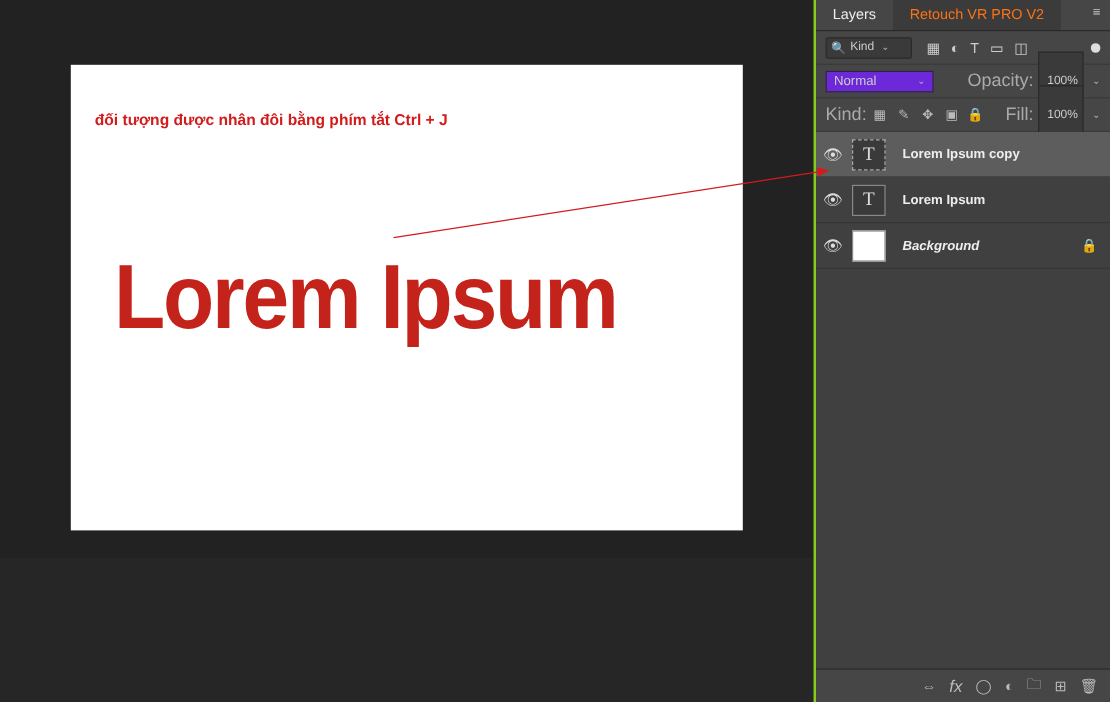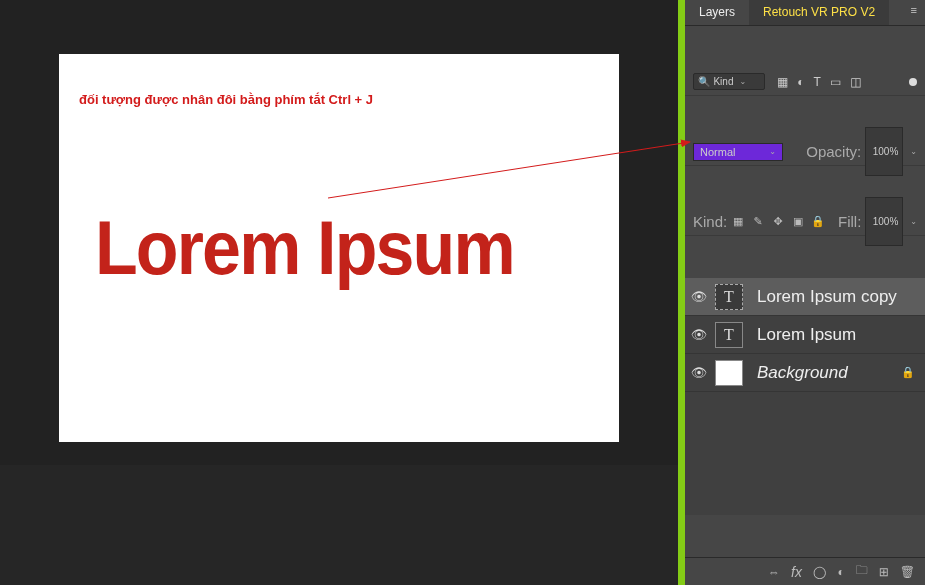--- a/index.html
+++ b/index.html
@@ -5,25 +5,25 @@
 * { margin: 0; padding: 0; box-sizing: border-box; font-family: "Segoe UI", Tahoma, sans-serif; }
 body { background: #262626; width: 925px; height: 585px; overflow: hidden; position: relative; }
 
 .workspace { position: absolute; left: 0; top: 0; width: 678px; height: 465px; background: #222; display: flex; align-items: center; justify-content: center; }
 .canvas { width: 560px; height: 388px; background: #fff; position: relative; margin-top: 30px; }
 .annotation { position: absolute; top: 38px; left: 20px; color: #d31b1b; font-size: 13px; font-weight: bold; }
 .big-text { position: absolute; left: 36px; top: 150px; font-size: 76px; font-weight: 800; letter-spacing: -2px; color: #c3231a; font-family: Impact, "Arial Black", sans-serif; transform: scaleX(0.92); transform-origin: left; }
 
 .arrow-svg { position: absolute; top: 90px; left: 0; width: 720px; height: 120px; pointer-events: none; z-index: 5; }
 
-.panel { position: absolute; right: 0; top: 0; width: 247px; height: 585px; background: #464646; border-left: 7px solid #84cc16; color: #ccc; font-size: 11px; display: flex; flex-direction: column; gap: 42px; }
+.panel { position: absolute; right: 0; top: 0; width: 247px; height: 585px; background: #464646; border-left: 2px solid #84cc16; color: #ccc; font-size: 11px; display: flex; flex-direction: column; }
 .panel-tabs { display: flex; height: 26px; border-bottom: 1px solid #2a2a2a; }
 .panel-tab { padding: 5px 14px; color: #999; cursor: pointer; font-size: 12px;}
 .panel-tab.active { background: #464646; color: #eee; border-bottom: none; position: relative; }
-.panel-tab-inactive { background: #3b3b3b; color: #fde047; }
+.panel-tab-inactive { background: #3b3b3b; color: #f97316; }
 .panel-menu { margin-left: auto; padding: 4px 8px; color: #ccc; }
 
 .filter-row, .blend-row, .lock-row { display: flex; align-items: center; height: 28px; padding: 0 8px; gap: 4px; border-bottom: 1px solid #3a3a3a; }
 .search-kind { display: flex; align-items: center; background: #3a3a3a; border: 1px solid #2a2a2a; border-radius: 2px; padding: 2px 4px; width: 72px; font-size: 10px; gap:3px;}
 .filter-icons { display: flex; gap: 9px; margin-left: 8px; }
 .filter-icons span { color: #ccc; font-size: 12px; }
 .toggle-dot { width: 8px; height: 8px; border-radius: 50%; background: #ddd; margin-left: auto; }
 
 .blend-select { background: #6d28d9; border: 1px solid #2a2a2a; padding: 2px 6px; width: 90px; font-size: 11px; display: flex; align-items: center; }
 .mini-label { font-size: 15px; color: #aaa; }
@@ -34,21 +34,21 @@
 .lock-icons span { width: 14px; text-align: center; }
 
 .layers-list { flex: 1; background: #404040; overflow: auto; }
 .layer { display: flex; align-items: center; height: 38px; border-bottom: 1px solid #353535; padding-left: 4px; }
 .layer.selected { background: #5d5d5d; }
 .eye { width: 20px; text-align: center; font-size: 13px; color: #ddd; cursor: pointer; }
 .thumb { width: 28px; height: 26px; margin: 0 6px; display: flex; align-items: center; justify-content: center; border: 1px solid #888; background: #3a3a3a; }
 .thumb.bg { background: #fff; }
 .thumb .t-letter { color: #ddd; font-family: Georgia, serif; font-size: 16px; }
 .thumb.dashed { border: 1px dashed #aaa; }
-.layer-name { font-size: 17px; color: #eee; margin-left: 8px;}
+.layer-name { font-size: 11px; color: #eee; margin-left: 8px; font-weight: bold;}
 .layer-name.italic { font-style: italic; }
 .lock-ind { margin-left: auto; margin-right: 10px; color: #ccc; font-size: 11px; }
 
 .panel-footer { height: 28px; border-top: 1px solid #2a2a2a; display: flex; align-items: center; justify-content: flex-end; gap: 11px; padding: 0 10px; color: #bbb; font-size: 12px; }
 .panel-footer span { cursor: pointer; }
 </style>
 </head>
 <body>
 
 <div class="workspace">

